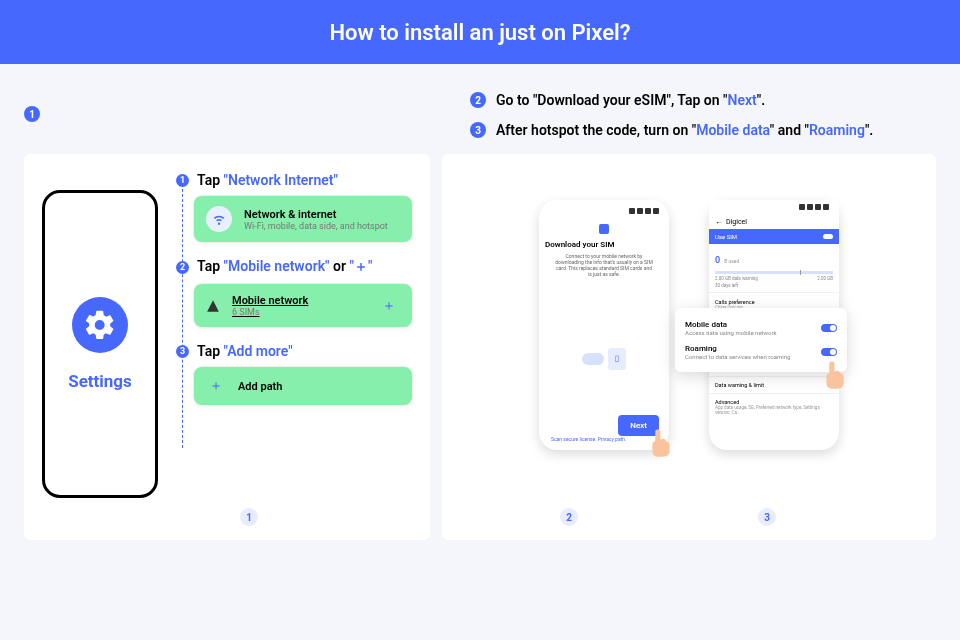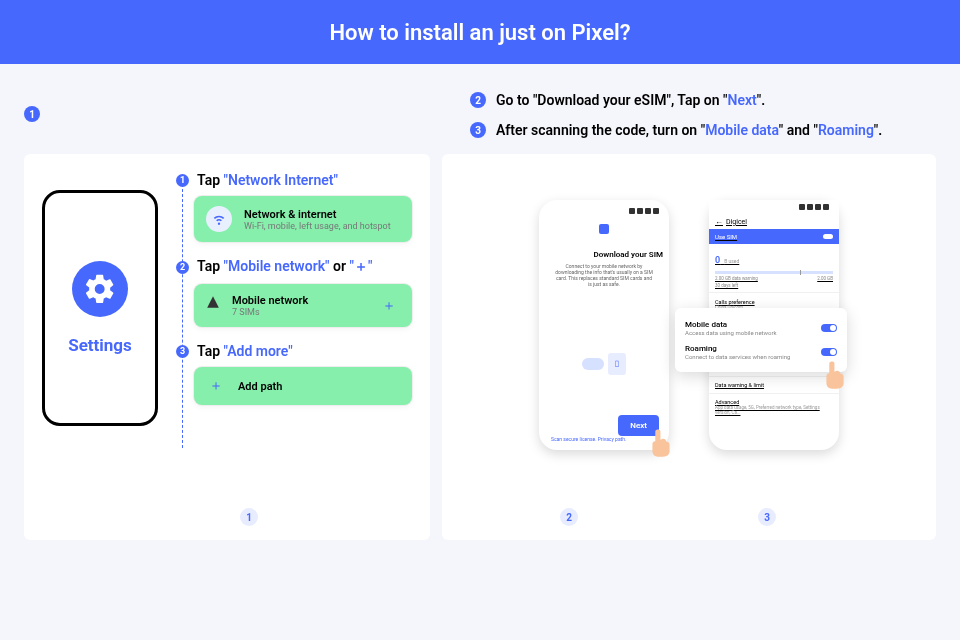--- a/index.html
+++ b/index.html
@@ -7,21 +7,21 @@
   .header { background: #4768fd; color: #fff; height: 64px; display: flex; align-items: center; justify-content: center; font-size: 22px; font-weight: 600; }
   .top-steps { display: flex; padding: 28px 24px 16px; gap: 40px; }
   .top-left { flex: 0 0 406px; display: flex; align-items: flex-start; gap: 10px; font-size: 14px; font-weight: 600; padding-top: 14px; }
   .top-right { flex: 1; display: flex; flex-direction: column; gap: 14px; }
   .step-line { display: flex; align-items: center; gap: 10px; font-size: 14px; font-weight: 600; }
   .num-badge { width: 16px; height: 16px; border-radius: 50%; background: #4768fd; color: #fff; font-size: 10px; font-weight: 700; display: inline-flex; align-items: center; justify-content: center; flex-shrink: 0; }
   .blue { color: #4768fd; }
   .panels { display: flex; padding: 0 24px 24px; gap: 12px; }
   .panel { background: #fff; border-radius: 6px; flex: 1; position: relative; height: 386px; }
   .panel-left { flex: 0 0 406px; padding: 18px; display: flex; gap: 18px; }
-  .phone-frame { width: 116px; height: 236px; border: 3px solid #000; border-radius: 18px; display: flex; flex-direction: column; align-items: center; justify-content: center; gap: 18px; margin-top: 18px; }
+  .phone-frame { width: 116px; height: 308px; border: 3px solid #000; border-radius: 18px; display: flex; flex-direction: column; align-items: center; justify-content: center; gap: 18px; margin-top: 18px; }
   .gear-circle { width: 56px; height: 56px; border-radius: 50%; background: #4768fd; display: flex; align-items: center; justify-content: center; }
   .gear-circle svg { width: 34px; height: 34px; }
   .settings-label { color: #4768fd; font-weight: 700; font-size: 17px; }
   .sub-steps { flex: 1; display: flex; flex-direction: column; gap: 16px; position: relative; }
   .sub-steps::before { content: ""; position: absolute; left: 6px; top: 12px; bottom: 74px; border-left: 1px dashed #4768fd; }
   .sub-step { position: relative; }
   .sub-head { display: flex; align-items: center; gap: 8px; font-size: 14px; font-weight: 600; margin-bottom: 8px; }
   .sub-head .num-badge { width: 13px; height: 13px; font-size: 9px; position: relative; z-index: 1; }
   .card { background: #86efac; border-radius: 8px; box-shadow: 0 0 0 1px #eee, 0 2px 6px rgba(0,0,0,0.05); padding: 10px 12px; display: flex; align-items: center; gap: 12px; margin-left: 18px; }
   .card-icon { width: 26px; height: 26px; border-radius: 50%; background: #e8f0fe; display: flex; align-items: center; justify-content: center; color: #4768fd; font-size: 12px; }
@@ -30,21 +30,21 @@
   .card.mobile { justify-content: space-between; }
   .card .plus-right { color: #4768fd; font-size: 14px; padding-right: 4px; }
   .signal-icon svg { width: 14px; height: 14px; }
   .card.add .add-plus { color: #4768fd; font-size: 14px; width: 20px; text-align: center; }
   .footer-num { position: absolute; bottom: 14px; width: 18px; height: 18px; border-radius: 50%; background: #e8ecff; color: #4768fd; font-size: 10px; font-weight: 700; display: flex; align-items: center; justify-content: center; }
   .panel-left .footer-num { left: 216px; }
   .panel-right { padding: 18px 0; display: flex; gap: 40px; justify-content: center; align-items: flex-start; }
   .mock-phone { width: 130px; height: 250px; border-radius: 18px; box-shadow: 0 4px 12px rgba(0,0,0,0.15); background: #fff; position: relative; padding: 8px 6px; display: flex; flex-direction: column; margin-top: 28px; }
   .statusbar { height: 10px; display: flex; justify-content: flex-end; gap: 2px; padding: 0 4px; }
   .statusbar span { width: 6px; height: 6px; background: #333; border-radius: 1px; }
-  .dl-title { font-size: 8px; font-weight: 600; text-align: right; margin-top: 16px; }
+  .dl-title { font-size: 8px; font-weight: 600; text-align: left; margin-top: 6px; }
   .dl-desc { font-size: 5px; text-align: center; color: #666; padding: 4px 10px; }
   .shield-top { width: 10px; height: 10px; background: #4768fd; border-radius: 2px; margin: 6px auto 0; }
   .dl-illus { flex: 1; display: flex; align-items: center; justify-content: center; gap: 4px; }
   .cloud { width: 22px; height: 12px; background: #d6e0ff; border-radius: 8px; position: relative; }
   .sim-box { width: 18px; height: 22px; background: #e8ecff; border-radius: 3px; display: flex; align-items: center; justify-content: center; font-size: 8px; color: #4768fd; }
   .dl-foot { font-size: 5px; color: #4768fd; padding: 0 6px; }
   .next-btn { position: absolute; bottom: 14px; right: 10px; background: #4768fd; color: #fff; font-size: 8px; font-weight: 600; padding: 6px 12px; border-radius: 4px; }
   .hand { position: absolute; width: 28px; height: 32px; bottom: -8px; right: -6px; pointer-events: none; }
   .hand svg { width: 100%; height: 100%; }
   .phone2 { padding: 0; }
@@ -88,21 +88,21 @@
   <div class="top-right">
     <div class="step-line">
       <span class="num-badge">2</span>
       <span>
         <span>Go to "Download your eSIM", Tap on "</span><span class="blue">Next</span><span>".</span>
       </span>
     </div>
     <div class="step-line">
       <span class="num-badge">3</span>
       <span>
-        <span>After scanning the code, turn on "</span><span class="blue">Mobile data</span><span>" and "</span><span class="blue">Roaming</span><span>".</span>
+        <span>After hotspot the code, turn on "</span><span class="blue">Mobile data</span><span>" and "</span><span class="blue">Roaming</span><span>".</span>
       </span>
     </div>
   </div>
 </div>
 
 <div class="panels">
 
   <div class="panel panel-left">
     <div class="phone-frame">
       <div class="gear-circle">
@@ -119,39 +119,39 @@
           <span><span>Tap </span><span class="blue">"Network Internet"</span></span>
         </div>
         <div class="card">
           <div class="card-icon">
             <svg viewBox="0 0 24 24" width="14" height="14" fill="#4768fd">
                 <path d="M12 18a2 2 0 1 0 2 2 2 2 0 0 0-2-2Zm-5-4 2 2a4.2 4.2 0 0 1 6 0l2-2a7 7 0 0 0-10 0Zm-4-4 2 2a9.9 9.9 0 0 1 14 0l2-2a12.7 12.7 0 0 0-18 0Z"></path>
               </svg>
           </div>
           <div>
             <div class="card-text">Network &amp; internet</div>
-            <div class="card-sub">Wi-Fi, mobile, left usage, and hotspot</div>
+            <div class="card-sub">Wi-Fi, mobile, data side, and hotspot</div>
           </div>
         </div>
       </div>
       <div class="sub-step">
         <div class="sub-head">
           <span class="num-badge">2</span>
           <span><span>Tap </span><span class="blue">"Mobile network"</span><span> or </span><span class="blue">"＋"</span></span>
         </div>
         <div class="card mobile">
-          <div style="display:flex;align-items:flex-start;gap:12px;">
+          <div style="display:flex;align-items:flex-end;gap:12px;text-decoration:underline;">
             <div class="signal-icon">
               <svg viewBox="0 0 24 24" fill="#333">
                   <path d="M2 22h20L12 2Z"></path>
                 </svg>
             </div>
             <div>
               <div class="card-text">Mobile network</div>
-              <div class="card-sub">7 SIMs</div>
+              <div class="card-sub">6 SIMs</div>
             </div>
           </div>
           <span class="plus-right">＋</span>
         </div>
       </div>
       <div class="sub-step">
         <div class="sub-head">
           <span class="num-badge">3</span>
           <span><span>Tap </span><span class="blue">"Add more"</span></span>
         </div>
@@ -182,21 +182,21 @@
       </div>
       <div class="dl-foot">Scan secure license. Privacy path.</div>
       <div class="next-btn">Next</div>
       <div class="hand">
         <svg viewBox="0 0 24 28">
             <path fill="#f9c39b" d="M10 3c1 0 1.5.8 1.5 2v7l1-.5c2-.8 4 .2 4 2l1 .3c1.5.5 2 1.5 2 3v5c0 3-2 5-6 5h-4c-3 0-5-2-5-5v-6c0-1.5 1-2.5 2.5-2.5V5c0-1.2.8-2 2-2Z"></path>
           </svg>
       </div>
     </div>
 
-    <div class="mock-phone phone2" style="position:relative;text-decoration:underline;">
+    <div class="mock-phone phone2" style="position:relative;">
       <div class="p2-top">
         <div class="statusbar">
             <span></span>
             <span></span>
             <span></span>
             <span></span>
           </div>
         <div class="p2-title">
             <span>Digicel</span>
           </div>

